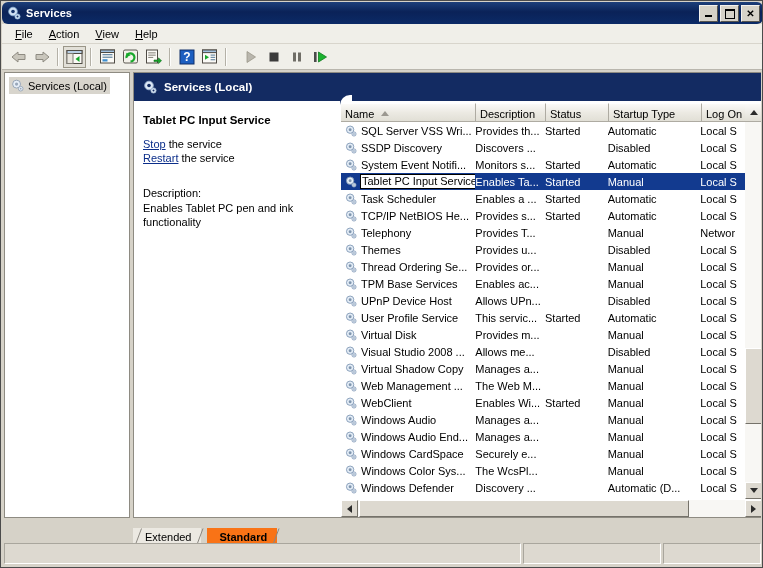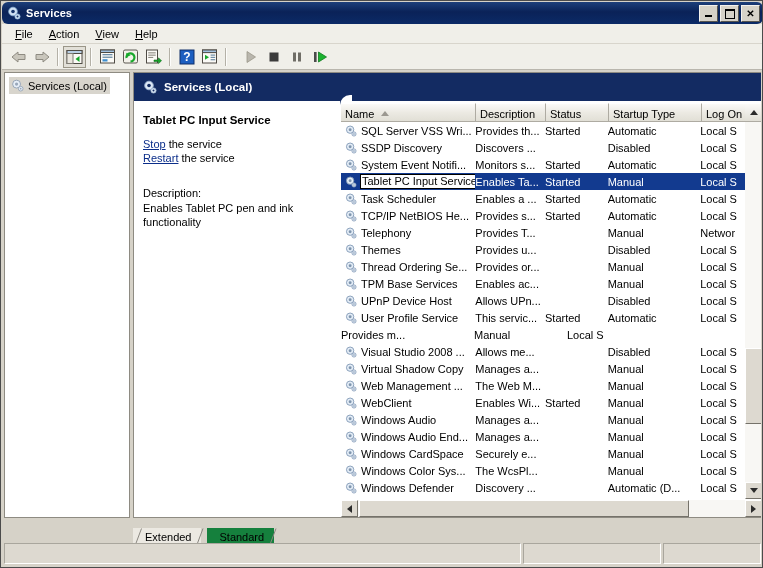--- a/index.html
+++ b/index.html
@@ -349,23 +349,24 @@
     display: flex;
     align-items: flex-end;
   }
   .tab {
     height: 17px;
     font-size: 11px;
     padding: 0 10px 0 12px;
     display: flex;
     align-items: center;
     position: relative;
-    background: #15803d;
+    background: #f97316;
     color: #000;
     box-sizing: border-box;
+    font-weight: bold;
   }
   .tab .skl, .tab .skr {
     position: absolute; top: 0; height: 17px; width: 9px;
   }
   .tab.active { background: #ece9e2; font-weight: normal; }
 
   
   .statusbar {
     position: absolute;
     left: 3px; bottom: 3px;
@@ -787,20 +788,31 @@
                   </svg>
                 </span>
                 <span class="name-txt">User Profile Service</span>
               </div>
               <div class="c-desc">This servic...</div>
               <div class="c-status">Started</div>
               <div class="c-startup">Automatic</div>
               <div class="c-logon">Local S</div>
             </div>
             <div class="row">
+              <div class="c-name">
+                <span>
+                  <svg width="14" height="14" viewBox="0 0 16 16">
+                    <circle cx="7" cy="6.5" r="4.2" fill="#e4edf7" stroke="#7f97b4" stroke-width="1"></circle>
+                    <circle cx="7" cy="6.5" r="1.7" fill="#8096ae"></circle>
+                    <circle cx="11.4" cy="11.4" r="2.4" fill="#e4edf7" stroke="#7f97b4" stroke-width="0.9"></circle>
+                    <circle cx="11.4" cy="11.4" r="0.9" fill="#8096ae"></circle>
+                  </svg>
+                </span>
+                <span class="name-txt">Virtual Disk</span>
+              </div>
               <div class="c-desc">Provides m...</div>
               <div class="c-status"></div>
               <div class="c-startup">Manual</div>
               <div class="c-logon">Local S</div>
             </div>
             <div class="row">
               <div class="c-name">
                 <span>
                   <svg width="14" height="14" viewBox="0 0 16 16">
                     <circle cx="7" cy="6.5" r="4.2" fill="#e4edf7" stroke="#7f97b4" stroke-width="1"></circle>

